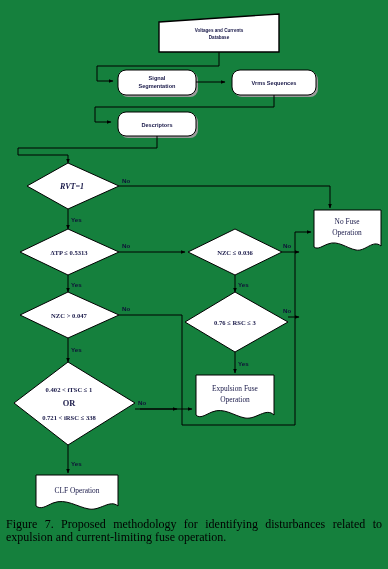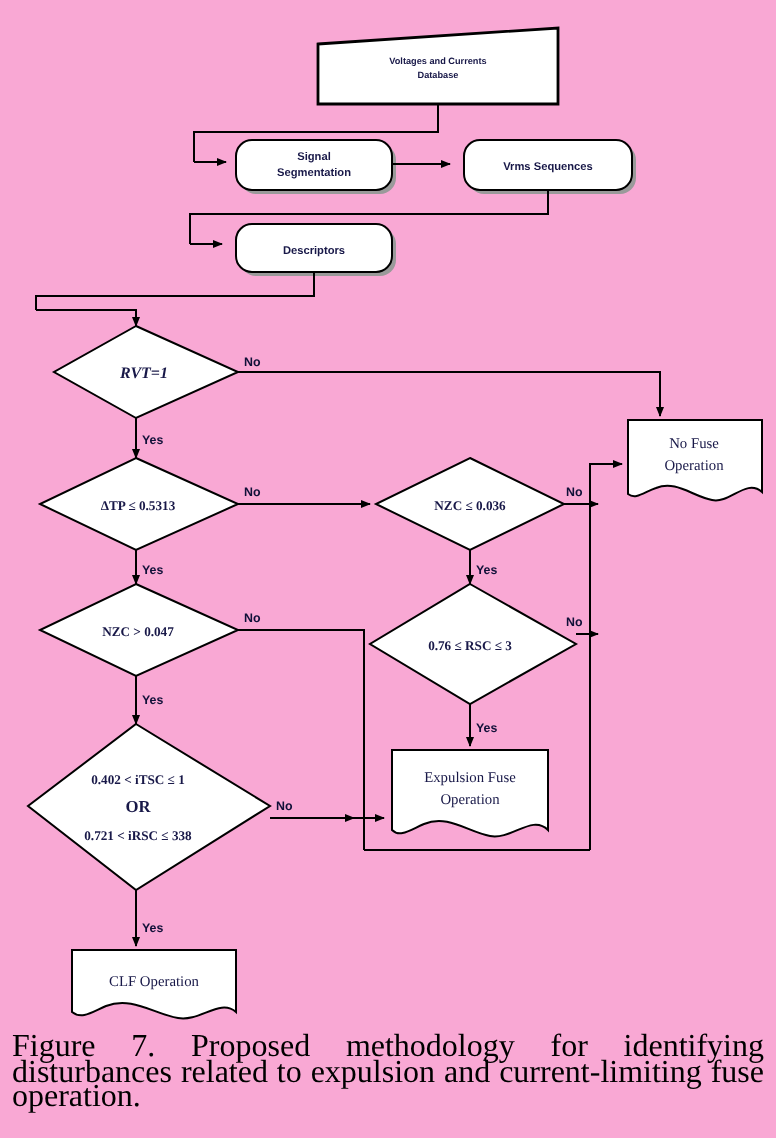--- a/index.html
+++ b/index.html
@@ -4,21 +4,21 @@
 <style>
   html, body {
     margin: 0;
     padding: 0;
     background: #ffffff;
   }
   #page {
     position: relative;
     width: 388px;
     height: 569px;
-    background: #f9a8d4;
+    background: #15803d;
     overflow: hidden;
     font-family: "Liberation Sans", sans-serif;
   }
   #flow {
     position: absolute;
     left: 0;
     top: 0;
     width: 388px;
     height: 518px;
   }
@@ -92,21 +92,21 @@
     stroke: #000000;
     stroke-width: 1;
     fill: none;
   }
   .caption {
     position: absolute;
     left: 6px;
     top: 518px;
     width: 376px;
     font-family: "Liberation Serif", serif;
-    font-size: 16px;
+    font-size: 12px;
     line-height: 12.6px;
     color: #000000;
   }
   .caption p {
     margin: 0;
   }
   .cap-just {
     text-align: justify;
     text-justify: inter-word;
   }

